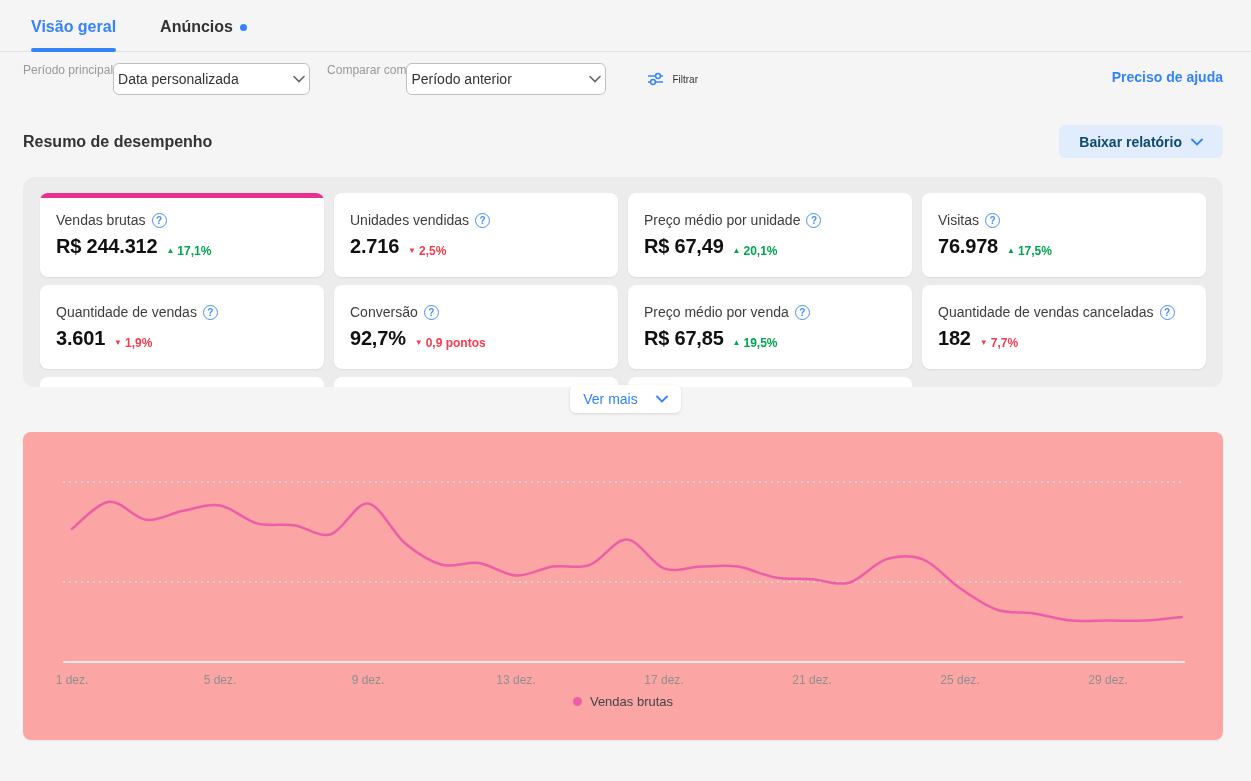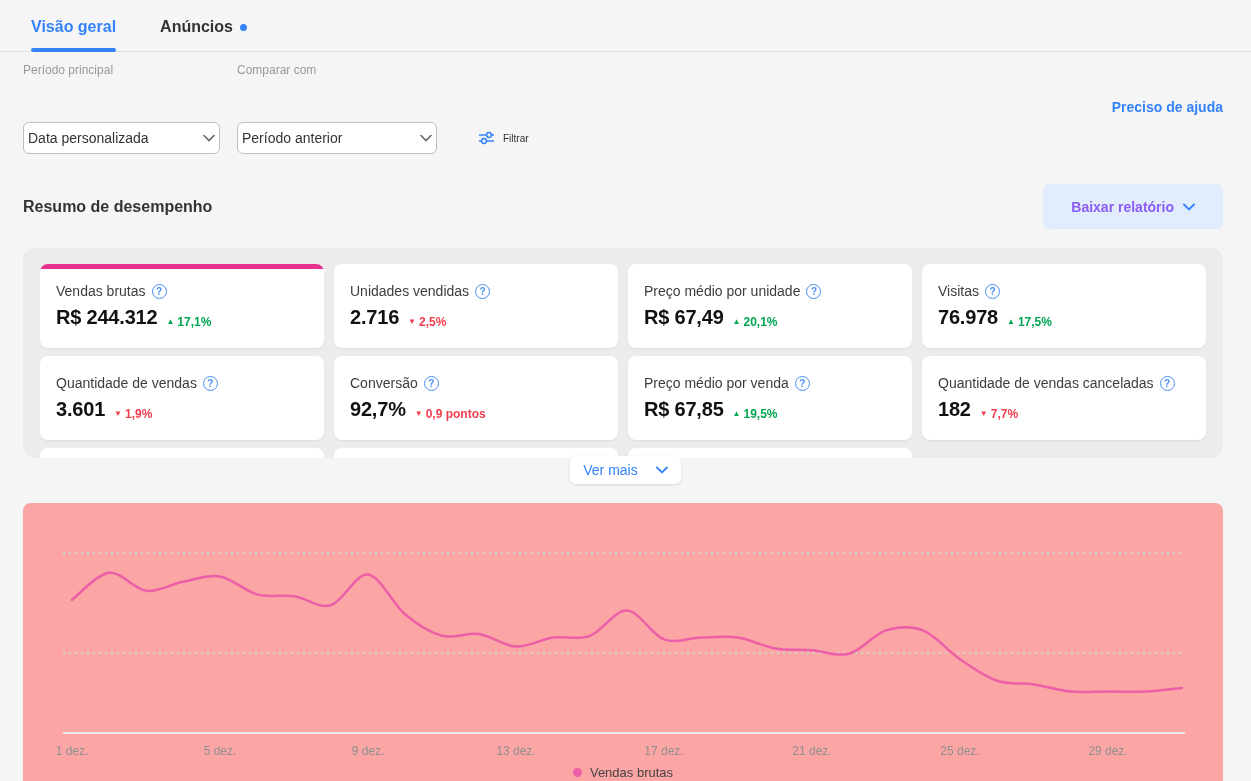--- a/index.html
+++ b/index.html
@@ -18,21 +18,21 @@
   .tab { position: relative; padding-bottom: 15px; margin-right: 44px; font-size: 16px; cursor: pointer; }
   .tab .tab-label { font-weight: bold; color: #333; display: inline-flex; align-items: center; gap: 7px; }
   .tab.active .tab-label { color: #3483fa; }
   .tab.active .tab-underline {
     position: absolute; left: 0; right: 0; bottom: -1px; height: 4px;
     background: #3483fa; border-radius: 3px;
   }
   .tab-dot { width: 7px; height: 7px; border-radius: 50%; background: #3483fa; display: inline-block; }
   
   .filters-row { display: flex; align-items: flex-end; margin: 11px 28px 0 23px; }
-  .select-group { display: flex; flex-direction: column; margin-right: 17px; gap: 40px; }
+  .select-group { display: flex; flex-direction: row; margin-right: 17px; }
   .select-label { font-size: 12px; color: #999; margin-bottom: 5px; }
   .select-box {
     height: 32px; background: #fff; border: 1px solid #bfbfbf; border-radius: 6px;
     display: flex; align-items: center; justify-content: space-between;
     padding: 0 4px; font-size: 14px; color: #333; cursor: pointer; text-align: center;
   }
   .select-box.w1 { width: 197px; }
   .select-box.w2 { width: 200px; }
   .chev { flex: 0 0 auto; color: #666; display: inline-flex; }
   .filter-btn {
@@ -40,22 +40,22 @@
     height: 32px; margin-left: 18px; padding: 0 6px;
     background: transparent; border: none; font-size: 10px; color: #333;
     font-family: inherit; cursor: pointer;
   }
   .help-link { margin-left: auto; align-self: center; font-size: 14px; font-weight: bold; color: #3483fa; text-decoration: none; margin-bottom: 4px; }
   
   .section-row { display: flex; align-items: center; justify-content: space-between; margin: 30px 28px 0 23px; }
   .section-title { font-size: 16px; font-weight: bold; color: #333; }
   .download-btn {
     display: inline-flex; align-items: center; gap: 9px;
-    height: 45px; padding: 0 28px; border: none; border-radius: 6px;
-    background: #e1ecfc; color: #8b5cf6; font-size: 14px; font-weight: bold;
+    height: 33px; padding: 0 20px; border: none; border-radius: 6px;
+    background: #e1ecfc; color: #0c4a6e; font-size: 14px; font-weight: bold;
     font-family: inherit; cursor: pointer;
   }
   
   .cards-panel {
     margin: 19px 28px 0 23px; width: 1200px; height: 210px;
     background: #ececec; border-radius: 12px; overflow: hidden;
     padding: 16px 17px 0;
     display: grid; grid-template-columns: repeat(4, 1fr);
     grid-template-rows: 84px 84px 84px; gap: 8px 10px;
   }

